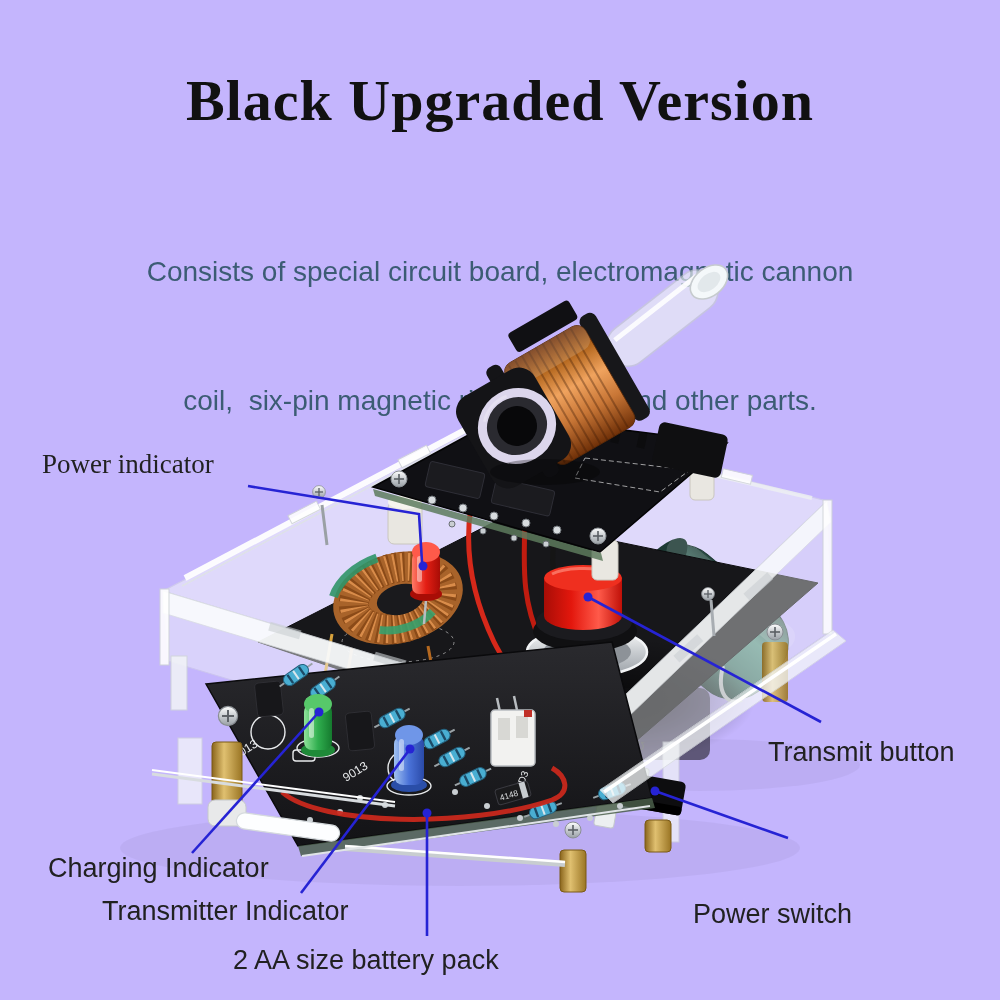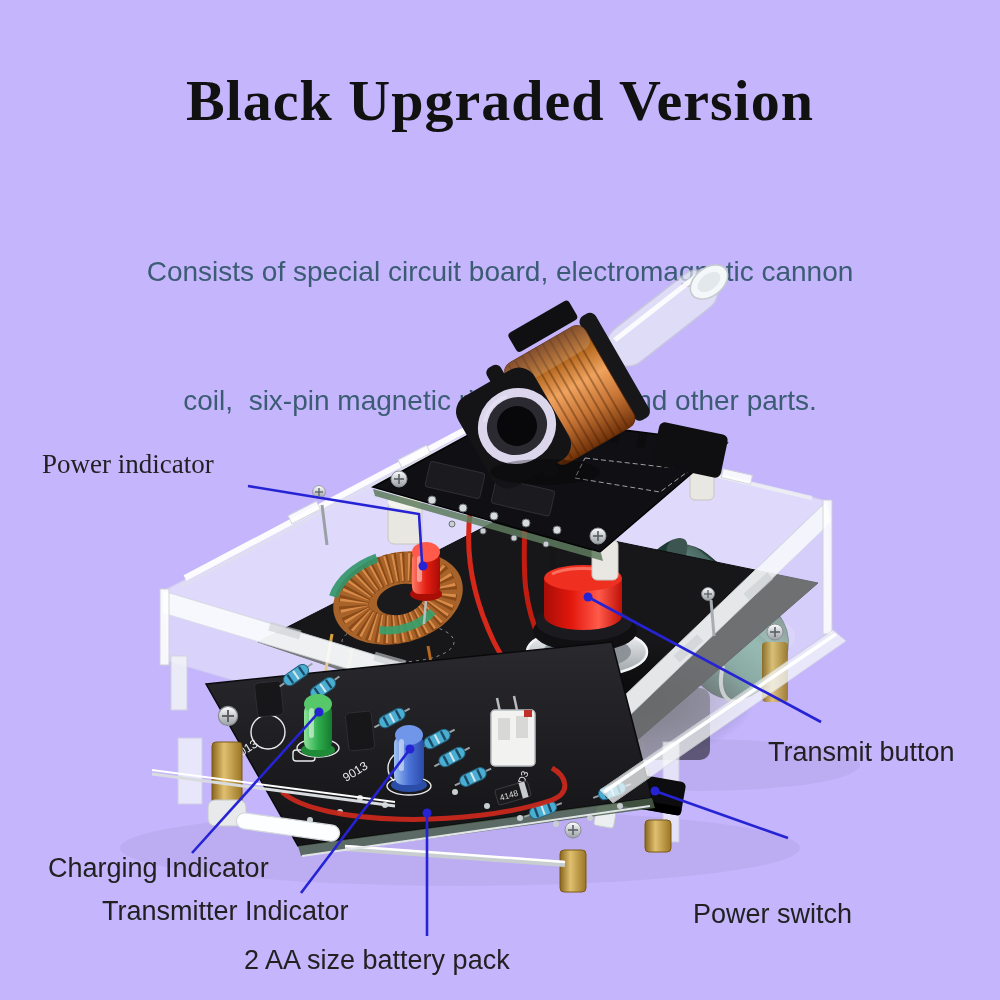--- a/index.html
+++ b/index.html
@@ -361,15 +361,15 @@
       <circle cx="410" cy="749" r="4.5"></circle>
       <circle cx="427" cy="813" r="4.5"></circle>
     </g>
   </svg>
 
   <div class="callout" style="left:42px;top:449px;font-family:Liberation Serif, serif;">Power indicator</div>
   <div class="callout" style="left:760px;top:737px;margin-left:8px;">Transmit button</div>
   <div class="callout" style="left:48px;top:853px;">Charging Indicator</div>
   <div class="callout" style="left:693px;top:854px;margin-top:45px;">Power switch</div>
   <div class="callout" style="left:102px;top:896px;">Transmitter Indicator</div>
-  <div class="callout" style="left:244px;top:945px;">2 AA size battery pack</div>
+  <div class="callout" style="left:233px;top:945px;">2 AA size battery pack</div>
 
 </div>
 
 </body></html>

